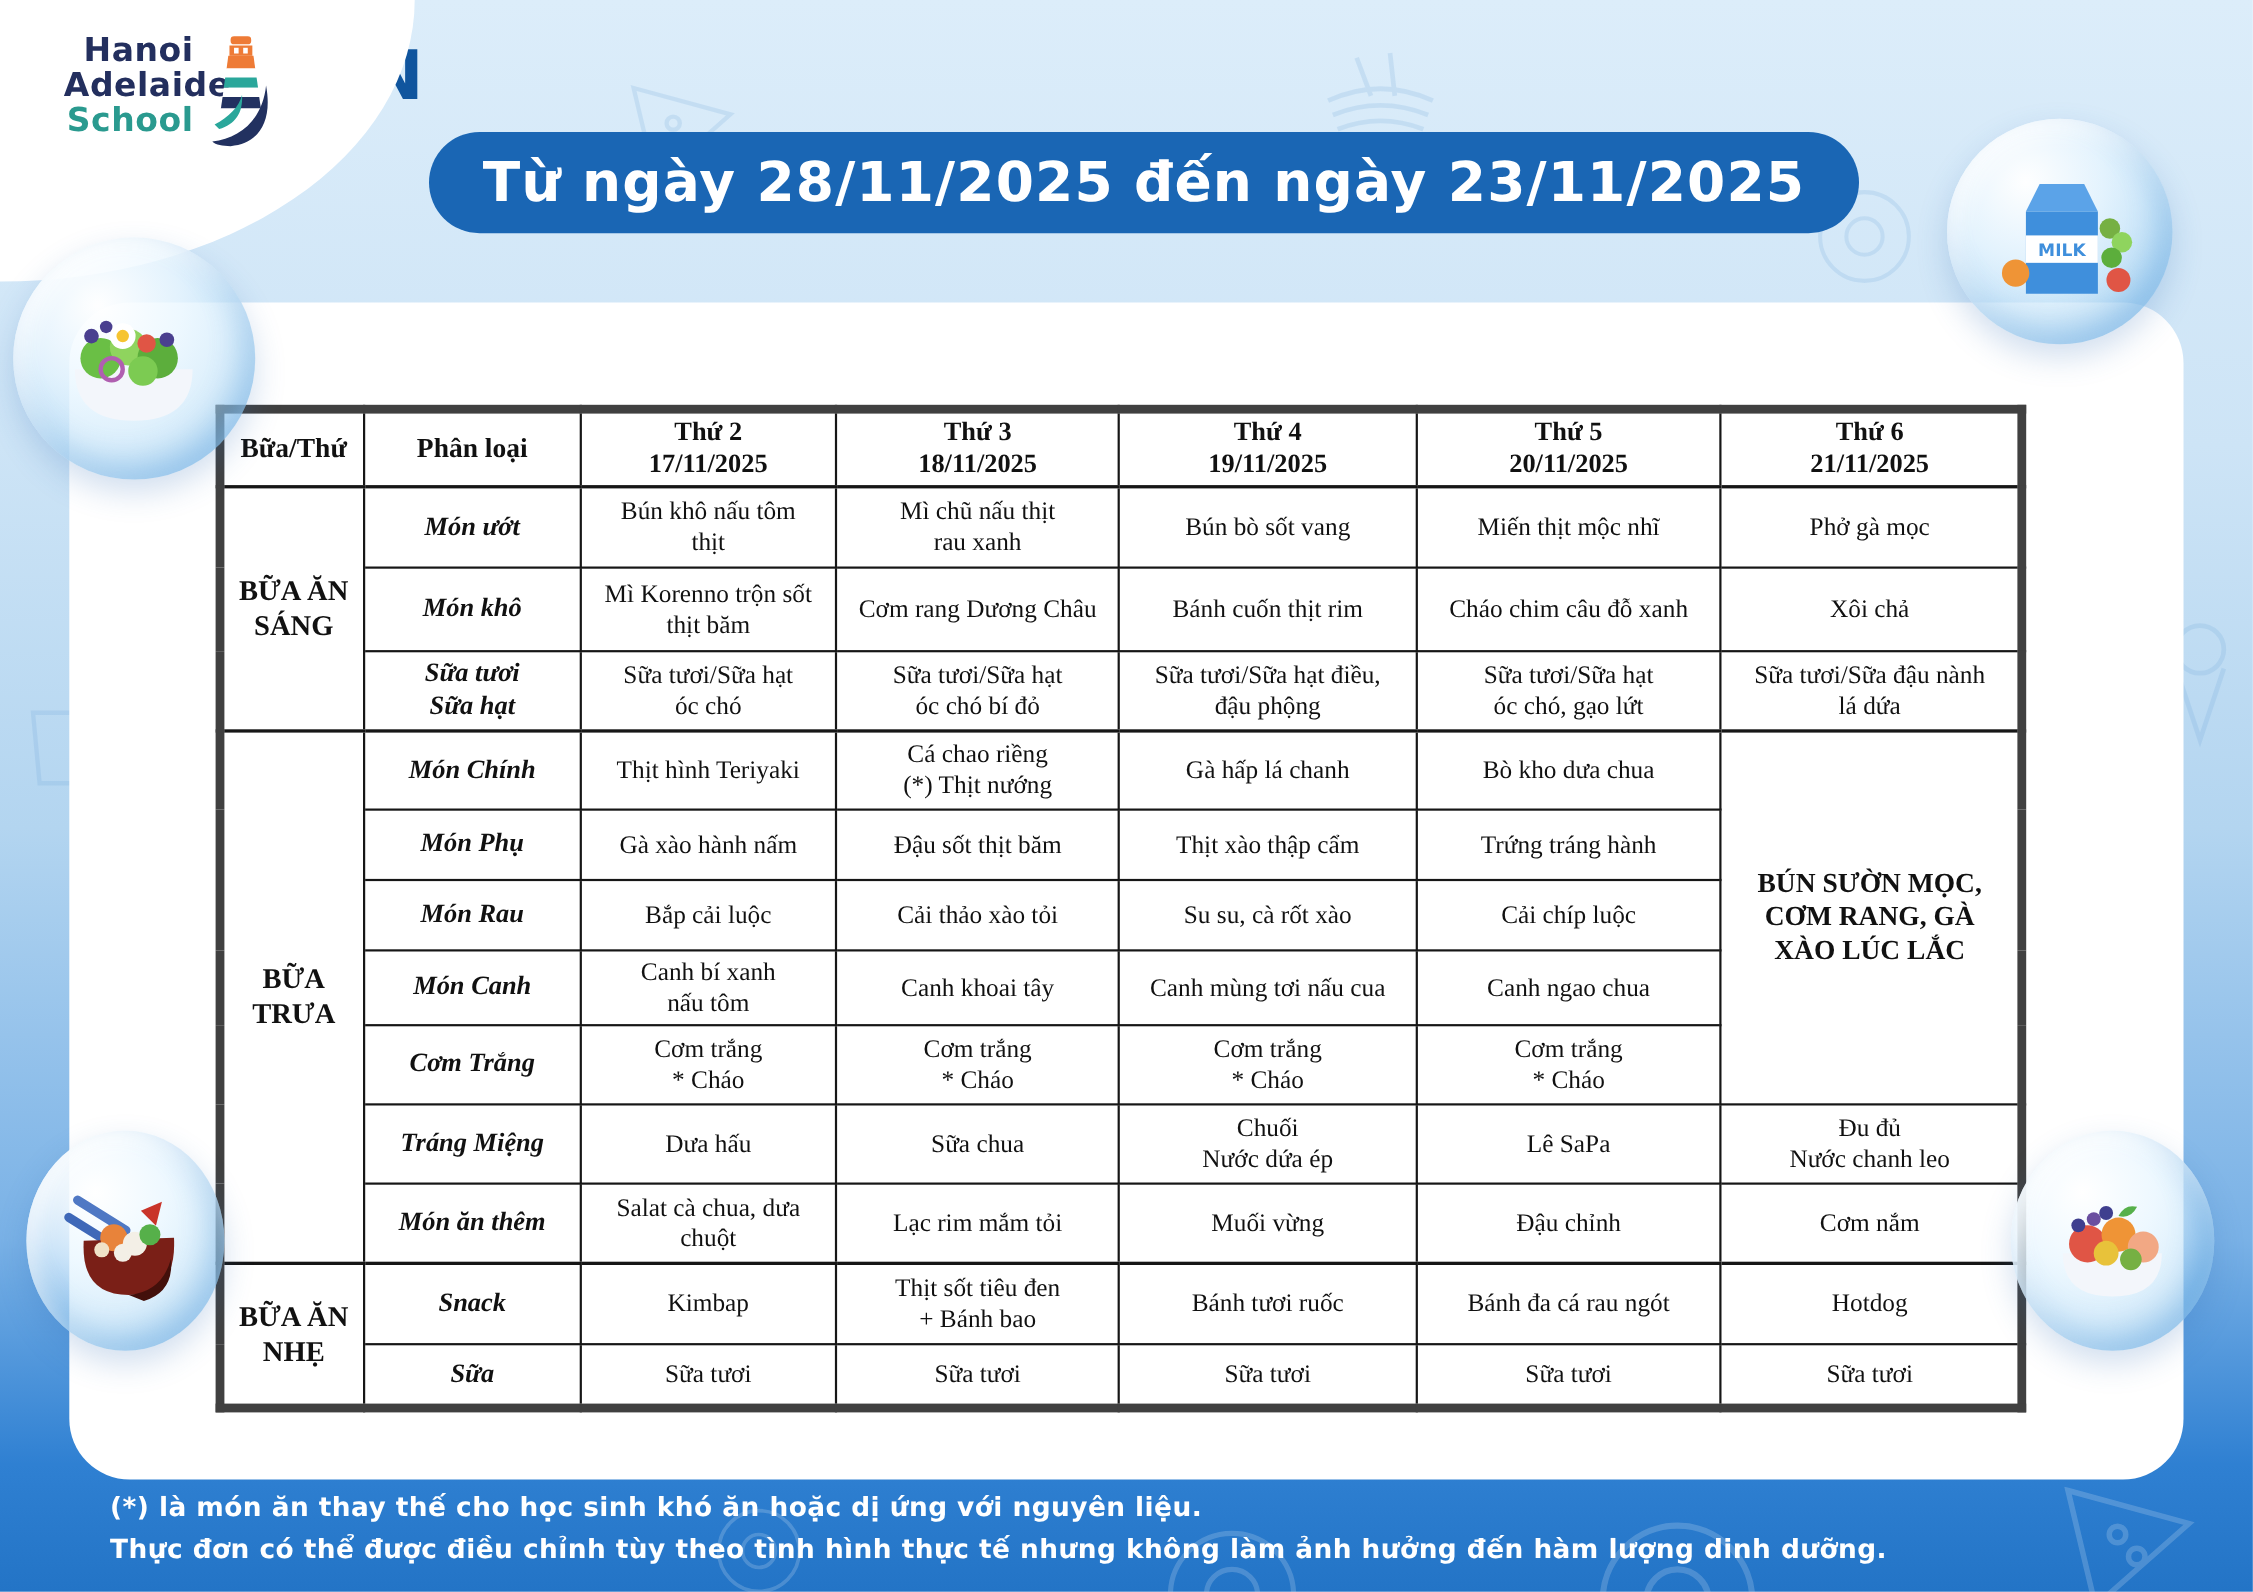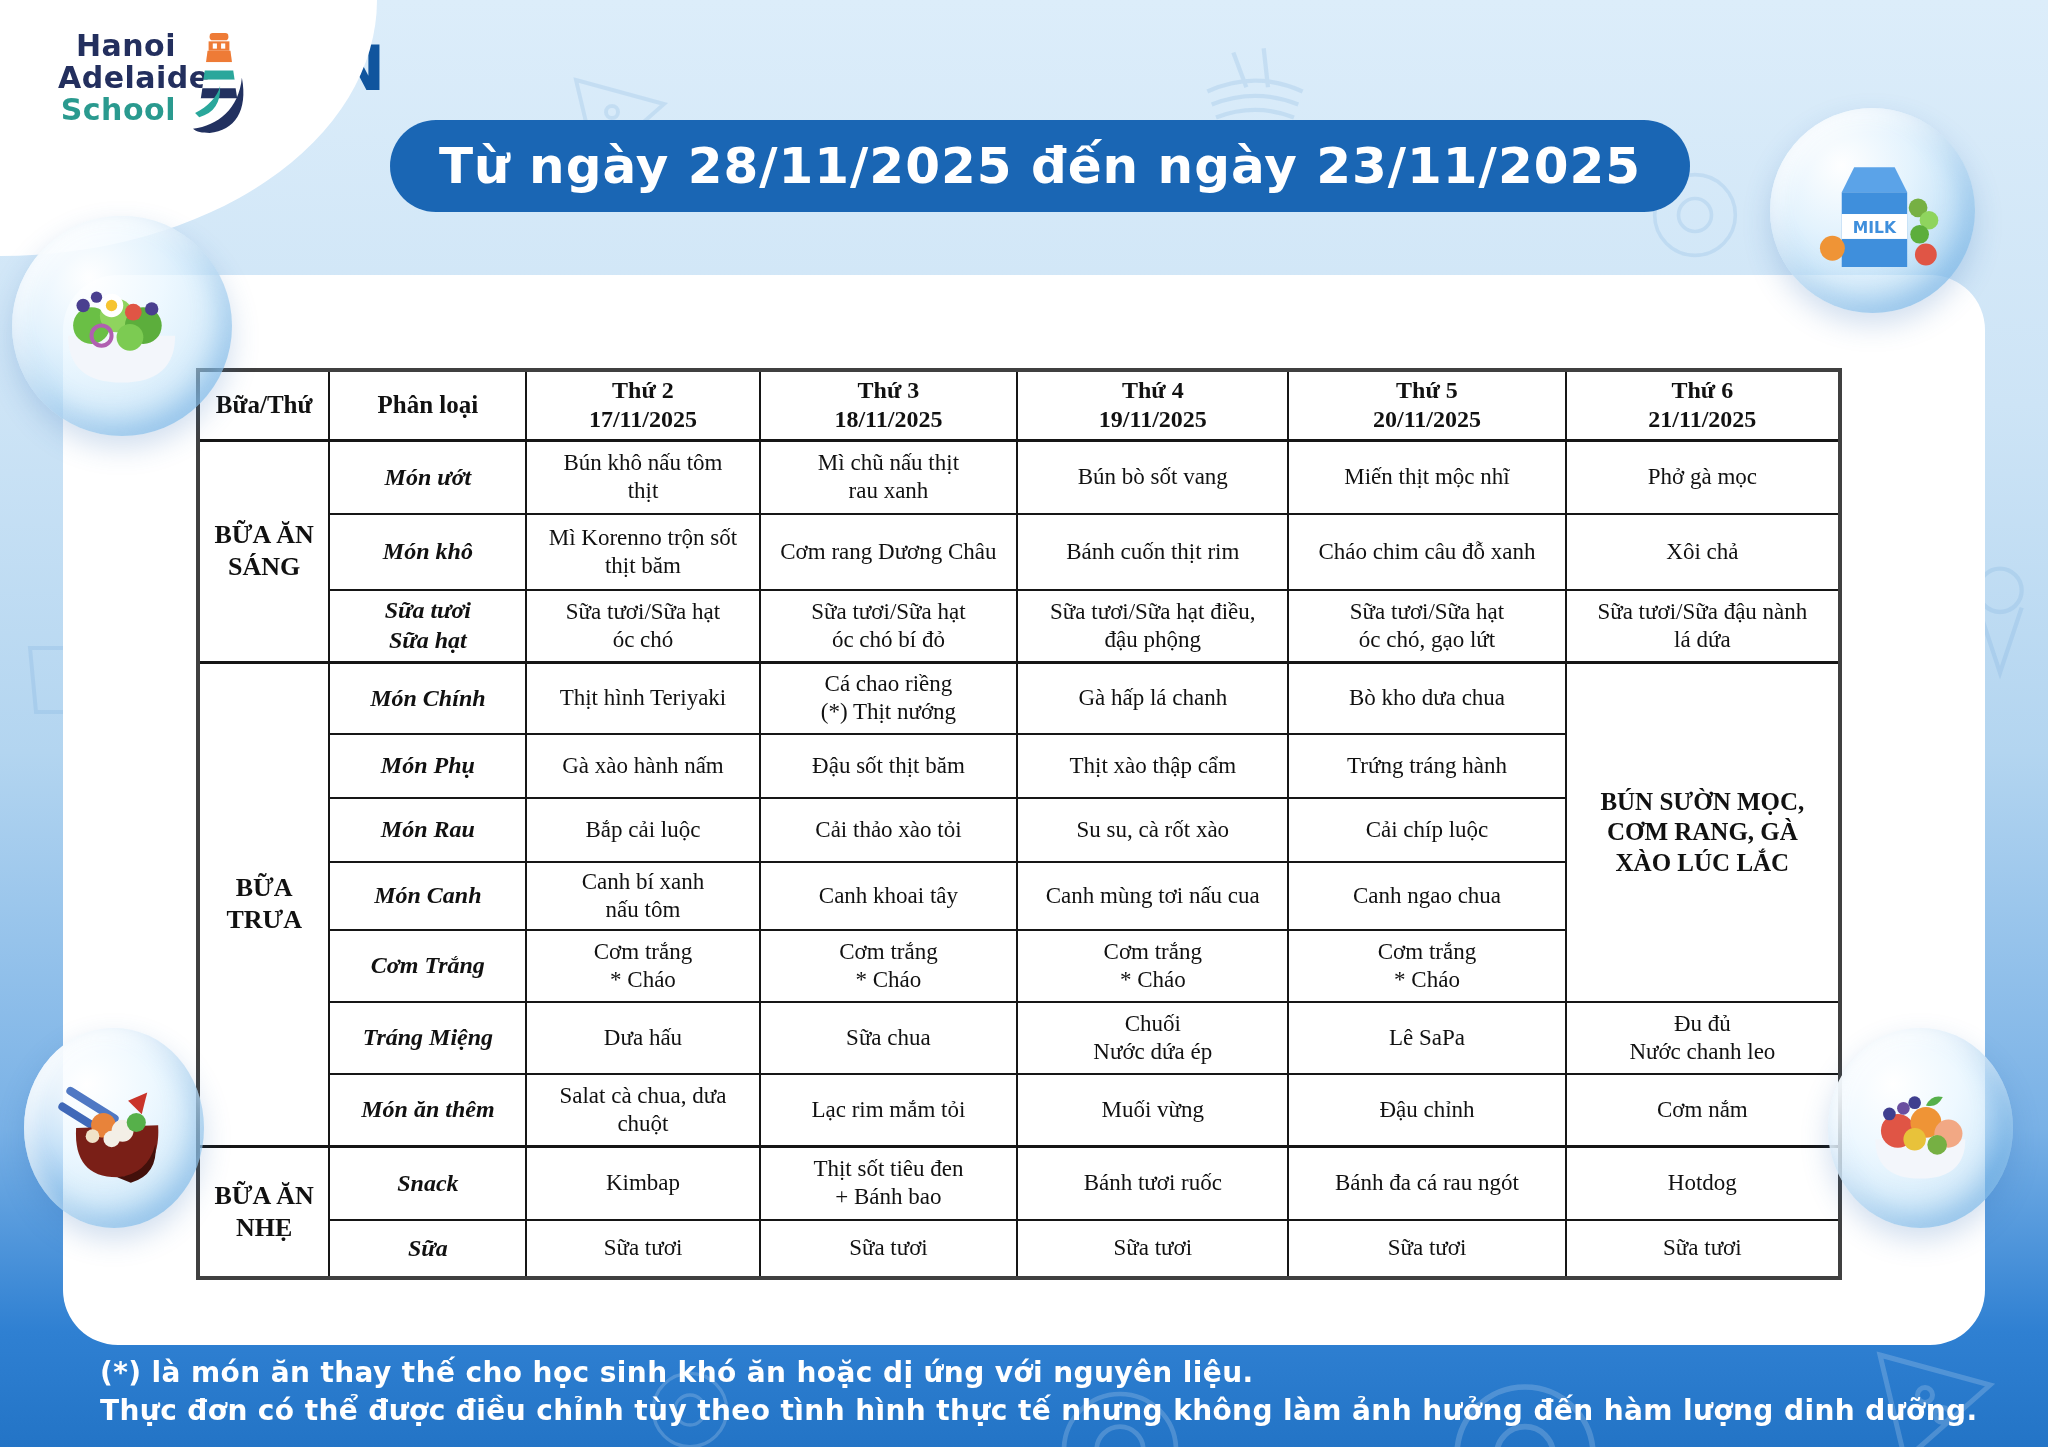--- a/index.html
+++ b/index.html
@@ -48,38 +48,38 @@
     background:radial-gradient(circle at 35% 28%,rgba(255,255,255,.98) 0%,rgba(232,246,255,.75) 35%,rgba(170,215,245,.5) 70%,rgba(130,190,235,.65) 100%);
     box-shadow:inset -10px -14px 28px rgba(90,160,220,.45),inset 8px 10px 20px rgba(255,255,255,.95),0 12px 28px rgba(50,110,180,.22);
   }
   .bubble svg{position:absolute;left:12%;top:12%;width:76%;height:76%;}
 
   
   .menu-table{
     position:absolute;left:196px;top:368px;width:1646px;z-index:2;
     border-collapse:collapse;table-layout:fixed;
     font-family:"Liberation Serif","DejaVu Serif",serif;color:#111111;
-    border:4px solid #404040;
+    border:8px solid #404040;
   }
   .menu-table th,.menu-table td{
     border:2px solid #161616;text-align:center;vertical-align:middle;
     padding:2px 6px;white-space:pre-line;line-height:1.22;background:#ffffff;
   }
   .day-head{font-size:24px;font-weight:bold;}
   .day-head .day,.day-head .date{display:block;}
   .corner-head{font-size:25px;font-weight:bold;}
   .section-label{font-size:26px;font-weight:bold;}
   .category-label{font-size:24px;font-weight:bold;font-style:italic;}
   .cell{font-size:23px;}
   .friday-special{font-size:25px;font-weight:bold;}
   .sec-sep th,.sec-sep td{border-top-width:3px;}
 
   
   .footer-note{position:absolute;left:100px;color:#ffffff;z-index:2;
-    font-size:28px;font-weight:600;letter-spacing:.4px;}
+    font-size:24px;font-weight:600;letter-spacing:.4px;}
   .footer-note.n1{top:1356px;}
   .footer-note.n2{top:1394px;}
 </style>
 </head>
 <body>
 
 <div class="doodle doodle-light" style="left:560px;top:60px;">
   <svg width="120" height="120" viewBox="0 0 60 60" fill="none" stroke="currentColor" stroke-width="2">
       <path d="M8 10 L52 22 L18 52 Z"></path>
       <circle cx="26" cy="26" r="3"></circle>

